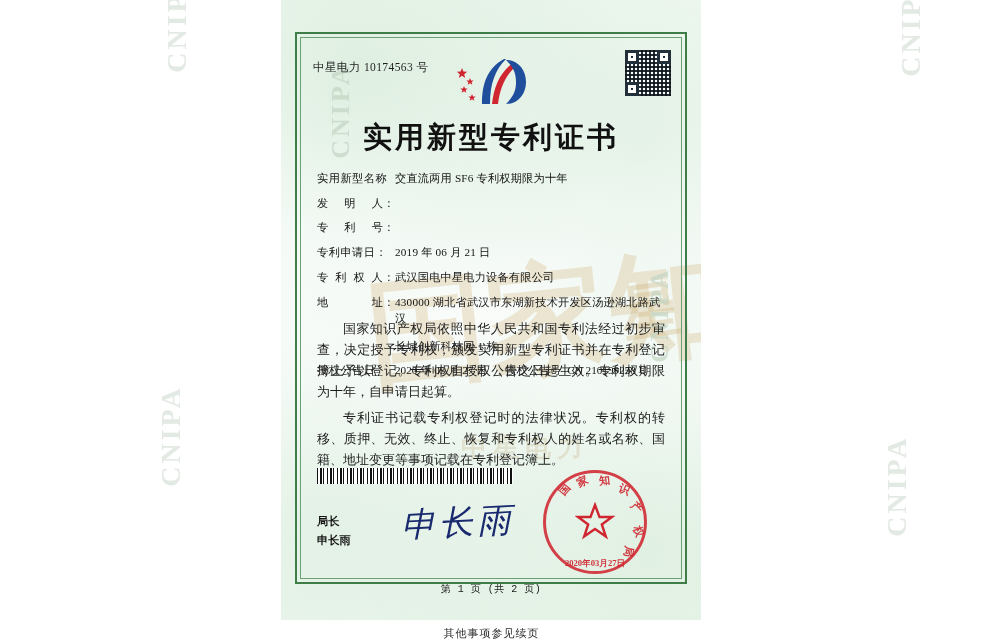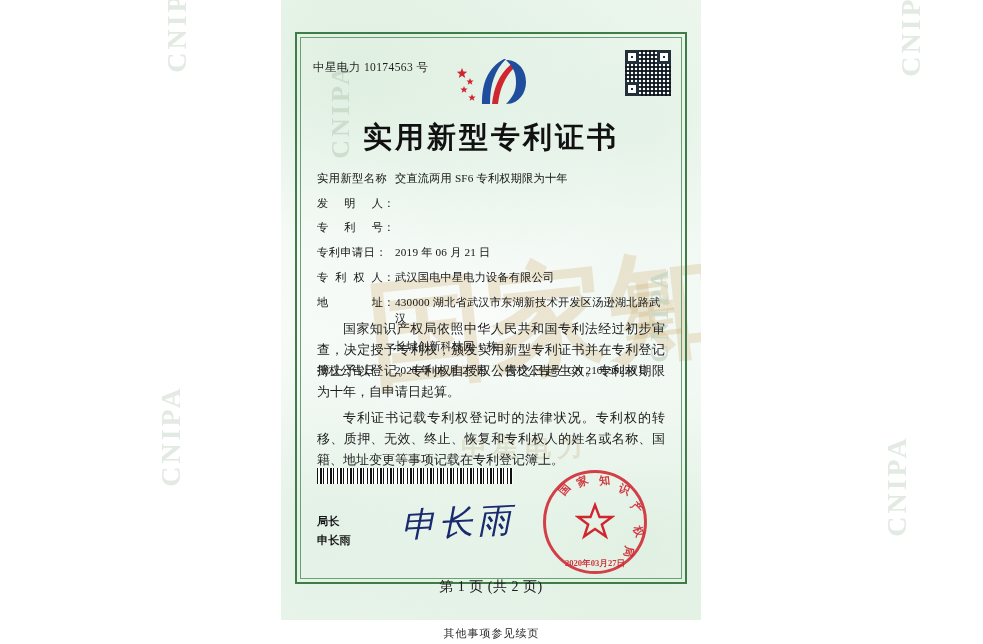--- a/index.html
+++ b/index.html
@@ -318,23 +318,24 @@
     font-weight: bold;
     opacity: 0.92;
   }
 
   
   .page-no {
     position: absolute;
     left: 0; right: 0;
     bottom: 24px;
     text-align: center;
-    font-size: 14px;
+    font-size: 10px;
     color: #1b1b1b;
     letter-spacing: 0.5px;
+    font-family: Liberation Mono, monospace;
   }
 
   
   .note {
     position: absolute;
     left: 0; right: 0;
     top: 626px;
     text-align: center;
     font-size: 11px;
     color: #2a2a2a;

